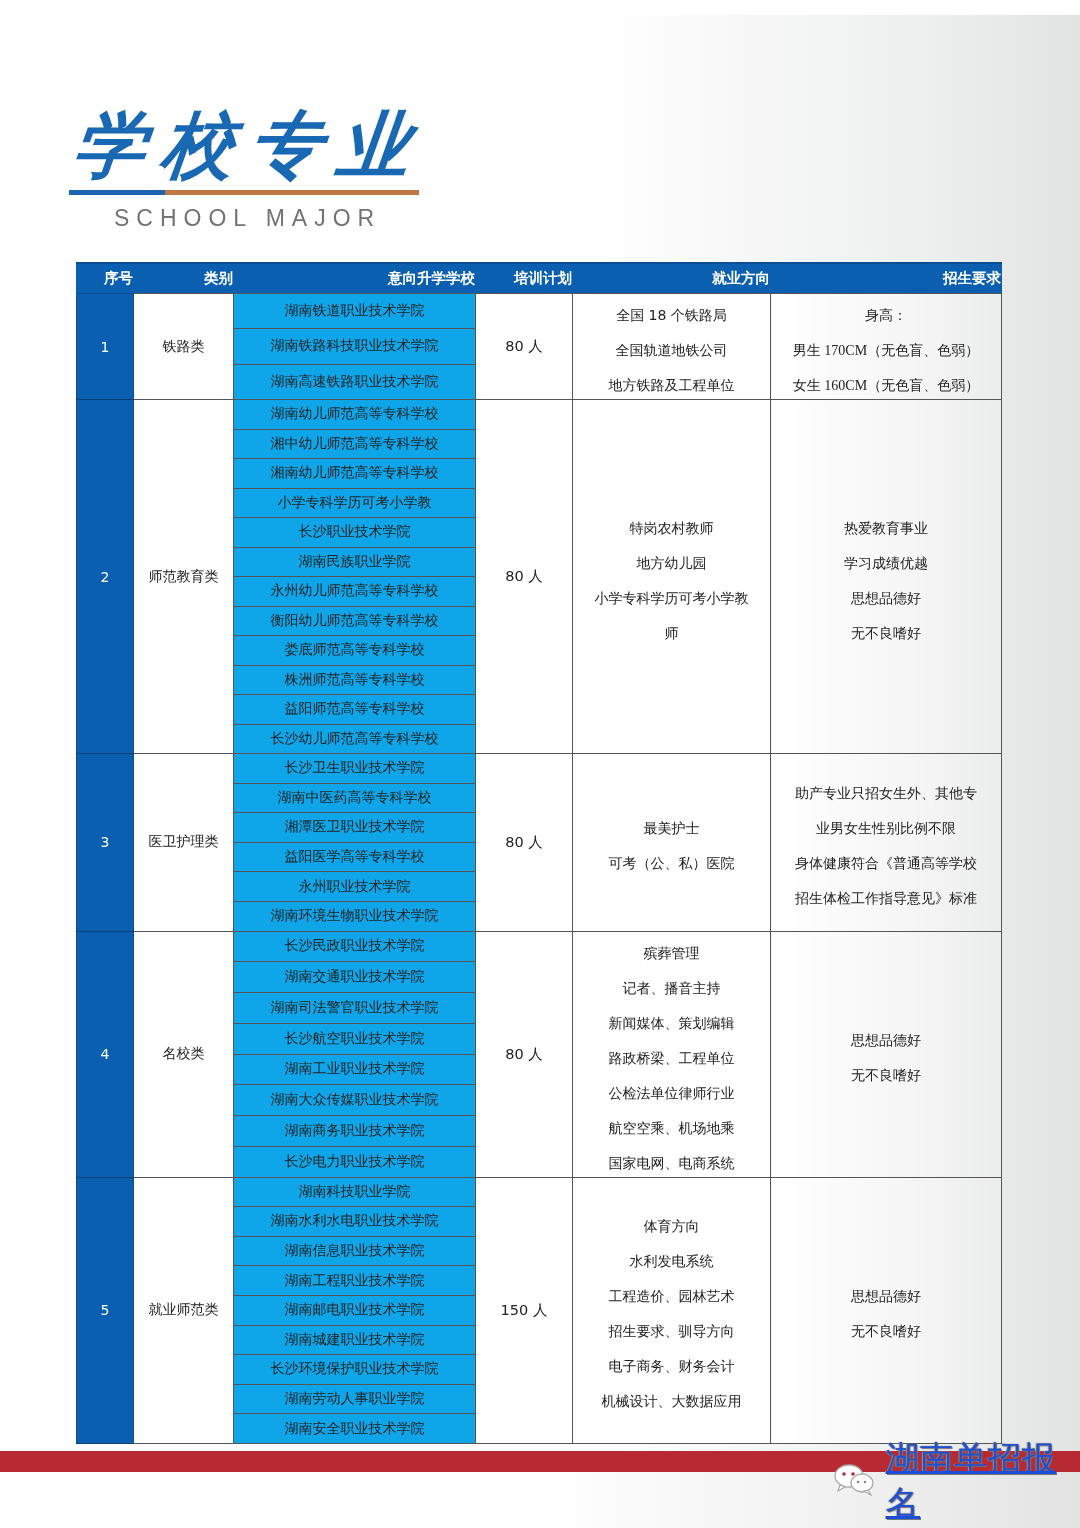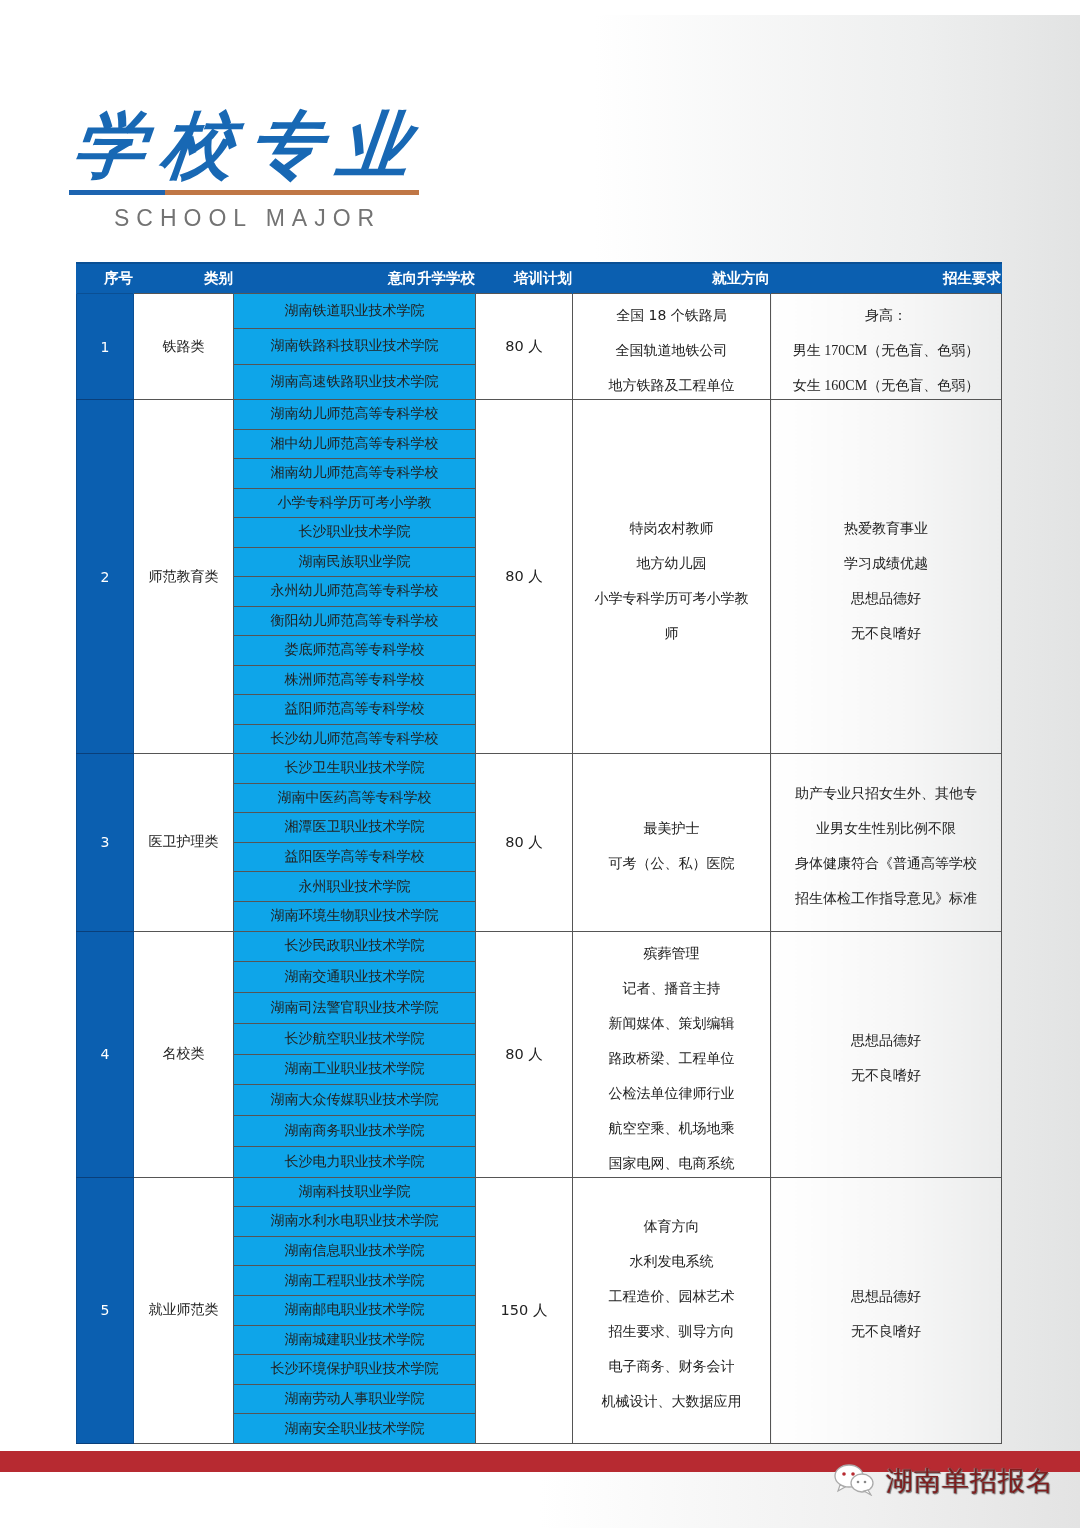--- a/index.html
+++ b/index.html
@@ -43,22 +43,22 @@
   td.school { background:#0ea5e9; height:28.5px; font-size:14px; }
   td.plan { background:#fff; font-size:14.5px; }
   td.jobs { background:#fff; line-height:27px; font-size:14px; }
   td.req { background: linear-gradient(90deg, #ffffff 0%, #f6f6f6 60%, #ebecec 100%); line-height:27px; font-size:14px;font-family:Liberation Serif, serif; }
   .line { display:block;margin-top:8px; }
 
   .red-bar { position:absolute; left:0; top:1451px; width:1080px; height:21px; background:#b72a31; }
   .footer-shade { position:absolute; left:0; top:1472px; width:1080px; height:56px;
     background: linear-gradient(90deg, #ffffff 0%, #ffffff 50%, #f0f0f0 80%, #e3e3e3 100%); }
   .brand { position:absolute; left:832px; top:1456px; height:50px; display:flex; align-items:center; }
-  .brand-text { font-size:27px; color:#7f1d1d; letter-spacing:1px;
-    text-shadow: 0 0 1px #666, 1px 1px 1px #777, -1px 0 1px #999; margin-left:8px; }
+  .brand-text { font-size:33px; color:#1d4ed8; letter-spacing:1px;
+    text-shadow: 0 0 1px #666, 1px 1px 1px #777, -1px 0 1px #999; margin-left:8px;text-decoration:underline; }
 </style>
 </head>
 <body>
 
 <div class="top-white"></div>
 
 <div class="title-zh">学校专业</div>
 <div class="title-bar blue"></div>
 <div class="title-bar orange"></div>
 <div class="title-en">SCHOOL MAJOR</div>

